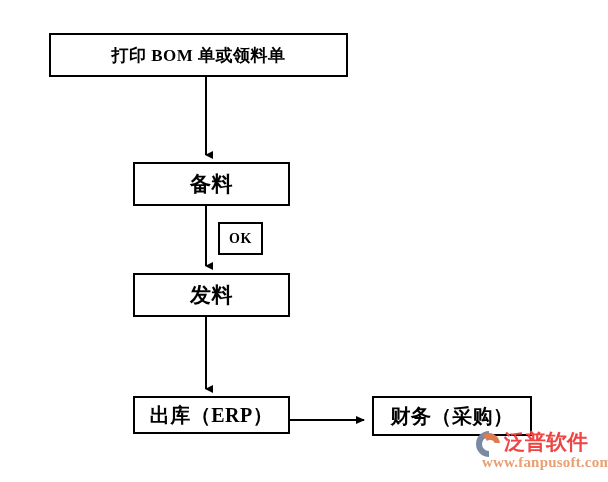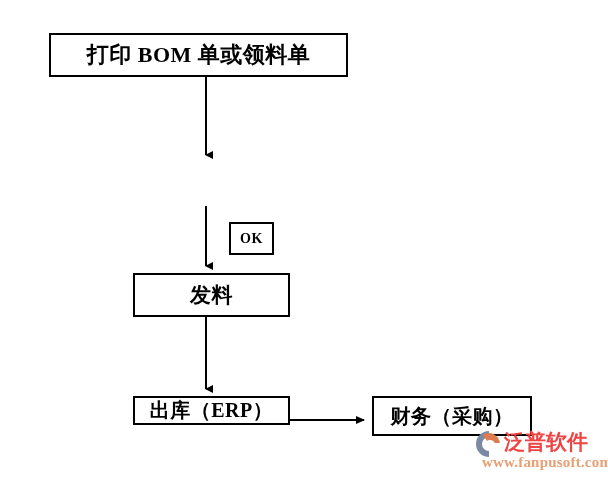--- a/index.html
+++ b/index.html
@@ -28,32 +28,31 @@
     border: 2px solid #000000;
     background: #ffffff;
     display: flex;
     align-items: center;
     justify-content: center;
     text-align: center;
     font-weight: bold;
     letter-spacing: 0.5px;
     white-space: nowrap;
   }
-  .node-print  { left: 49px;  top: 33px;  width: 299px; height: 44px; font-size: 22px; }
+  .node-print  { left: 49px;  top: 33px;  width: 299px; height: 44px; font-size: 17px; }
   .node-prep   { left: 133px; top: 162px; width: 157px; height: 44px; font-size: 21px; }
   .node-issue  { left: 133px; top: 273px; width: 157px; height: 44px; font-size: 21px; }
-  .node-out    { left: 133px; top: 396px; width: 157px; height: 29px; font-size: 20px; }
+  .node-out    { left: 133px; top: 396px; width: 157px; height: 38px; font-size: 20px; }
   .node-fin    { left: 372px; top: 396px; width: 160px; height: 40px; font-size: 20px; }
   .node-ok {
     left: 218px; top: 222px; width: 45px; height: 33px;
     border-width: 2px;
     font-size: 14px;
     font-weight: bold;
     letter-spacing: 0.6px;
-    margin-left: 11px;
   }
 
   svg.edges {
     position: absolute;
     left: 0; top: 0;
     width: 608px;
     height: 482px;
     pointer-events: none;
   }
 
@@ -114,20 +113,21 @@
 
     <line x1="206" y1="206" x2="206" y2="266" stroke="#000000" stroke-width="2" marker-end="url(#arrowDown)"></line>
 
     <line x1="206" y1="317" x2="206" y2="389" stroke="#000000" stroke-width="2" marker-end="url(#arrowDown)"></line>
 
     <line x1="290" y1="420" x2="364" y2="420" stroke="#000000" stroke-width="2" marker-end="url(#arrowRight)"></line>
   </svg>
 
   <div class="node node-print">打印 BOM 单或领料单</div>
 
+  <div class="node node-prep">备料</div>
 
   <div class="node node-ok">OK</div>
 
   <div class="node node-issue">发料</div>
 
   <div class="node node-out">出库（ERP）</div>
 
   <div class="node node-fin">财务（采购）</div>
 
   <div class="watermark">

